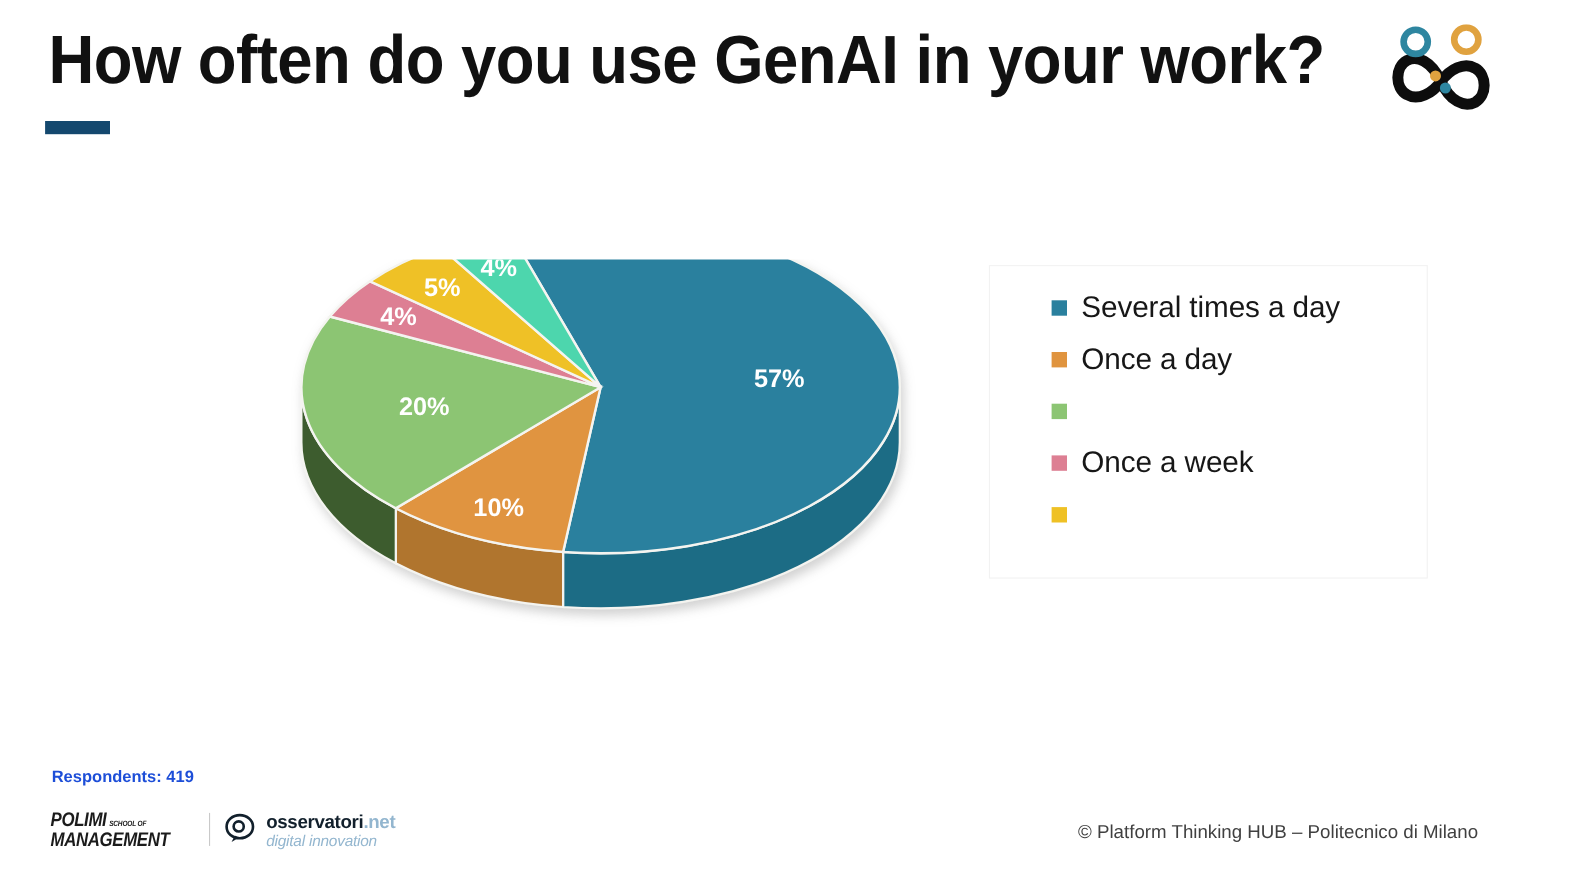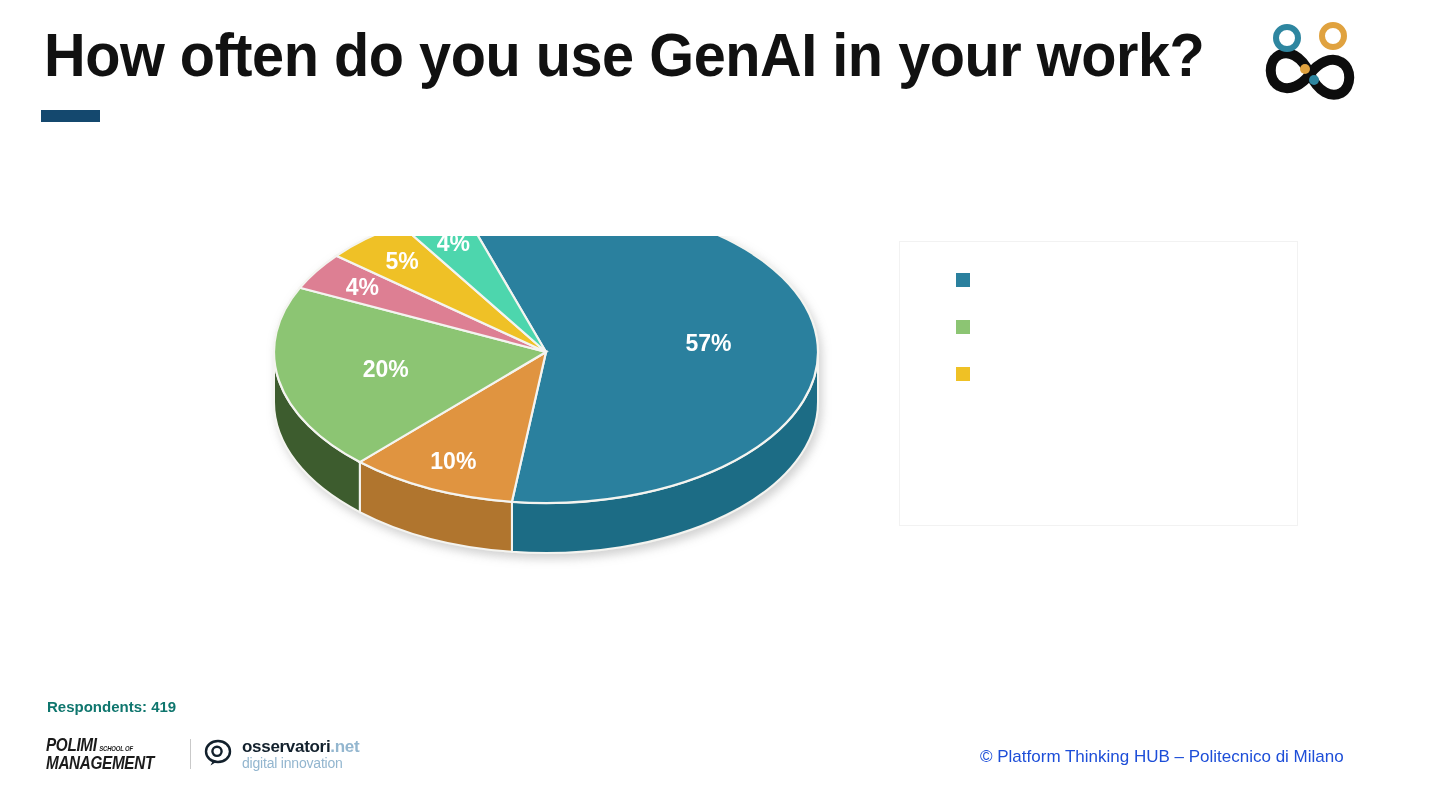--- a/index.html
+++ b/index.html
@@ -98,21 +98,21 @@
     letter-spacing: -0.1px;
   }
 
   
   #respondents-note {
     position: absolute;
     left: 47px;
     top: 698px;
     font-size: 15px;
     font-weight: 700;
-    color: #0f766e;
+    color: #1d4ed8;
   }
   #footer-logos {
     position: absolute;
     left: 46px;
     top: 736px;
     display: flex;
     align-items: center;
     height: 36px;
   }
   #polimi-logo {
@@ -156,28 +156,28 @@
   }
   #osservatori-logo {
     display: flex;
     align-items: flex-end;
   }
   #osservatori-mark { margin-right: 8px; }
   #osservatori-text { line-height: 1.05; }
   .osserv-line1 { font-size: 17px; font-weight: 700; letter-spacing: -0.3px; }
   .osserv-name { color: #12202c; }
   .osserv-tld  { color: #93b6cf; }
-  .osserv-line2 { font-size: 14px; color: #93b6cf; letter-spacing: -0.2px; }
+  .osserv-line2 { font-size: 14px; color: #93b6cf; letter-spacing: -0.2px; font-style: italic; }
 
   #copyright-note {
     position: absolute;
     left: 980px;
     top: 747px;
     font-size: 17px;
-    color: #1d4ed8;
+    color: #404040;
     white-space: nowrap;
   }
 </style>
 </head>
 <body>
 
 <div id="slide-title">How often do you use GenAI in your work?</div>
 
 <div id="title-accent-bar"></div>
 
@@ -248,23 +248,32 @@
         <text x="104.27424341076147" y="59.27212316653723" class="slice-label" text-anchor="middle">4%</text>
         <text x="144.0985381055733" y="33.38658278864048" class="slice-label" text-anchor="middle">5%</text>
         <text x="195.35042615544012" y="14.696892062104851" class="slice-label" text-anchor="middle">4%</text>
       </g>
   </svg>
 </div>
 
 <div id="chart-legend">
   <div class="legend-item">
     <span class="legend-swatch" style="background: rgb(42, 128, 158);"></span>
+    <span class="legend-label">Several times a day</span>
+  </div>
+  <div class="legend-item">
+    <span class="legend-swatch" style="background: rgb(224, 148, 63);"></span>
+    <span class="legend-label">Once a day</span>
   </div>
   <div class="legend-item">
     <span class="legend-swatch" style="background: rgb(140, 197, 115);"></span>
+  </div>
+  <div class="legend-item">
+    <span class="legend-swatch" style="background: rgb(221, 127, 147);"></span>
+    <span class="legend-label">Once a week</span>
   </div>
   <div class="legend-item">
     <span class="legend-swatch" style="background: rgb(239, 193, 37);"></span>
   </div>
 </div>
 
 <div id="respondents-note">Respondents: 419</div>
 
 <div id="footer-logos">
 

